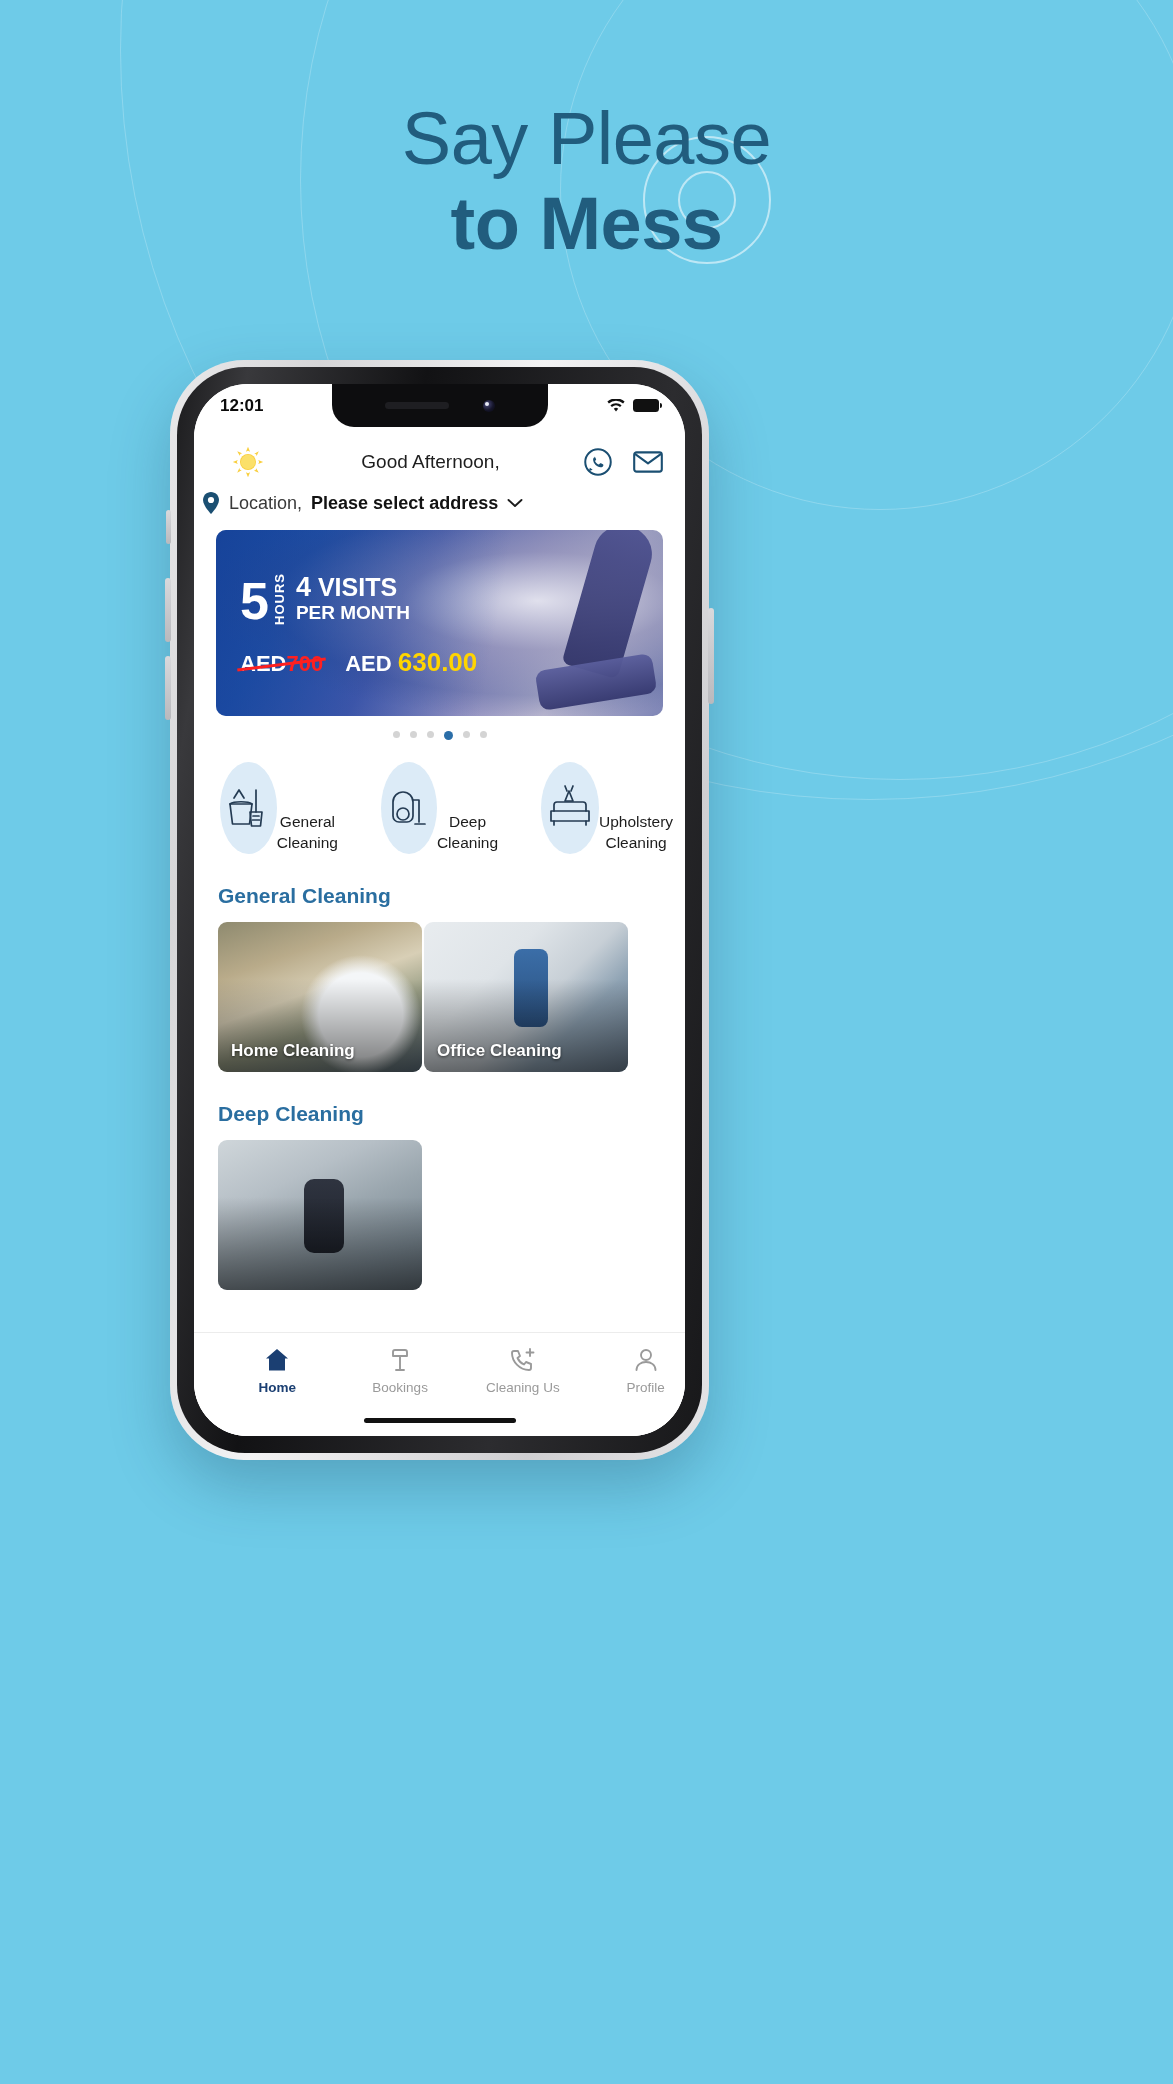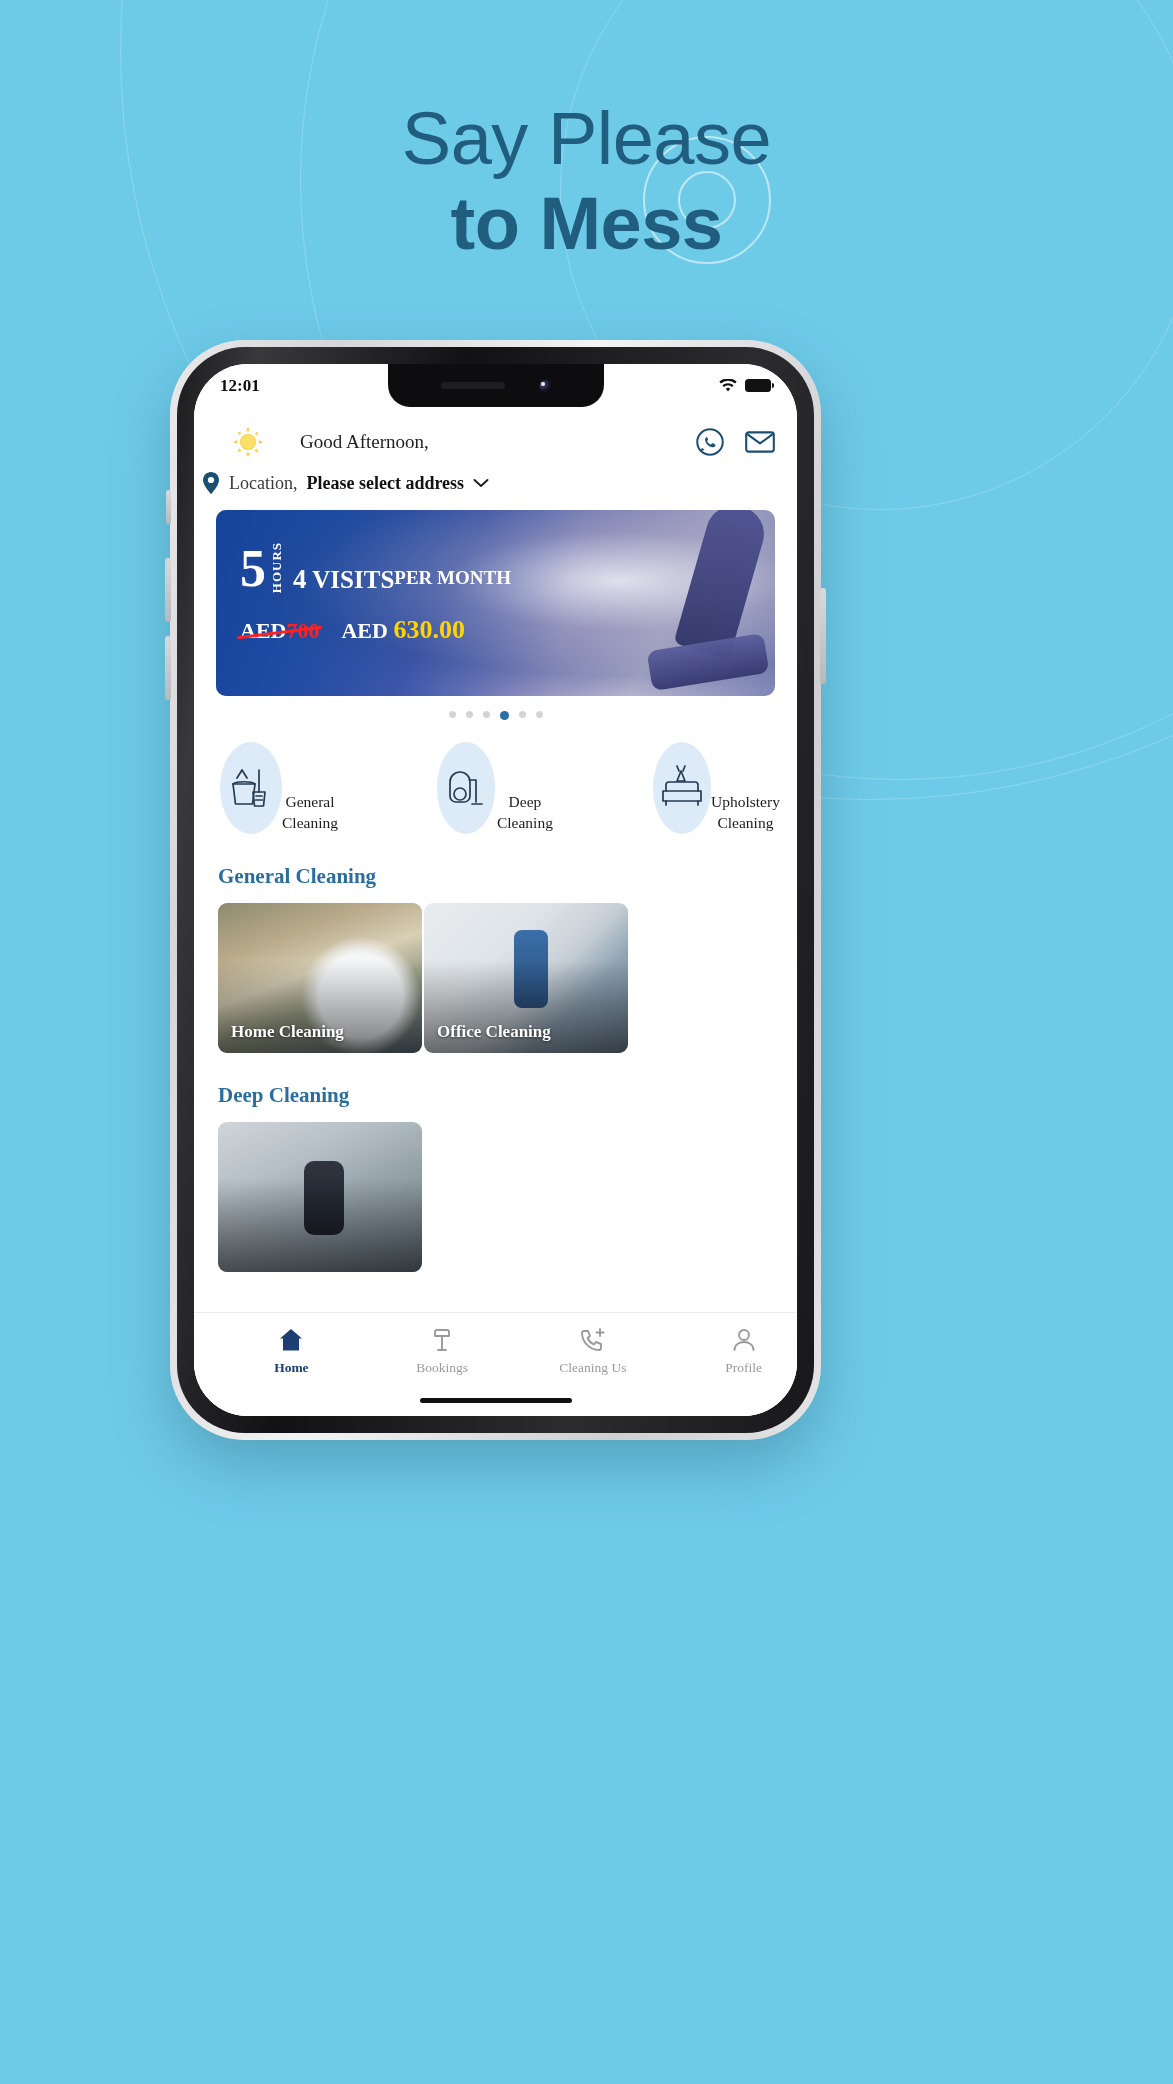--- a/index.html
+++ b/index.html
@@ -40,24 +40,23 @@
     font-weight: 700;
     letter-spacing: -0.5px;
     z-index: 3;
   }
   .hero .l1 { font-weight: 400; display: block; }
   .hero .l2 { font-weight: 700; display: block; }
 
   
   #phone {
     position: absolute;
-    left: 170px; top: 340px;
-    width: 651px; height: 1100px;
+    left: 170px; top: 360px;
+    width: 539px; height: 1100px;
     z-index: 5;
-    font-family: Liberation Serif, serif;
   }
   .phone-outer {
     position: absolute; inset: 0;
     border-radius: 74px;
     background: linear-gradient(105deg,#e9e9ea 0%,#d6d6d8 18%,#f3f3f4 45%,#cfcfd2 78%,#e4e4e6 100%);
     box-shadow: 0 26px 60px rgba(20,60,85,0.28);
   }
   .phone-body {
     position: absolute; inset: 7px;
     border-radius: 68px;
@@ -117,20 +116,21 @@
     padding-top: 50px;
     background: #fff;
     display: flex; flex-direction: column;
   }
   .app-scroll { flex: 1; overflow: hidden; }
 
   .greet-row {
     display: flex; align-items: center;
     padding: 12px 22px 0 38px;
     gap: 22px;
+    text-align: center;
   }
   .sun-icon { width: 32px; height: 32px; flex: none; }
   .greet-text { font-size: 19px; color: #1e1e1e; flex: 1; margin-left: 14px; }
   .head-icons { display: flex; align-items: center; gap: 20px; }
   .head-icons svg { display: block; }
 
   .loc-row {
     display: flex; align-items: center; gap: 9px;
     padding: 14px 22px 0 8px;
     font-size: 18px; color: #2a2a2a;
@@ -168,21 +168,21 @@
     background: linear-gradient(100deg, rgba(20,60,150,.62) 0%, rgba(20,60,150,.25) 38%, rgba(255,255,255,0) 62%);
   }
   .bn-inner { position: absolute; left: 24px; top: 30px; z-index: 3; }
   .bn-line1 { display: flex; align-items: flex-end; gap: 4px; }
   .bn-5 { font-size: 52px; font-weight: 800; color: #fff; line-height: .9; }
   .bn-hours {
     font-size: 13px; font-weight: 700; color: #fff; letter-spacing: 1px;
     writing-mode: vertical-rl; text-orientation: mixed;
     transform: rotate(180deg); line-height: 1; padding-bottom: 2px;
   }
-  .bn-right { display: flex; margin-left: 6px; margin-top: 14px; }
+  .bn-right { display: flex; flex-direction: column; margin-left: 6px; margin-top: 14px; }
   .bn-visits { font-size: 25px; font-weight: 800; color: #fff; line-height: 1; }
   .bn-visits b { font-size: 27px; }
   .bn-perm { font-size: 19px; font-weight: 700; color: #fff; line-height: 1.25; }
   .bn-price { margin-top: 22px; display: flex; align-items: baseline; gap: 22px; }
   .bn-old { position: relative; font-size: 22px; font-weight: 800; color: #fff; }
   .bn-old .amt { color: #ff2020; }
   .bn-old::after {
     content:""; position:absolute; left:-3px; right:-3px; top: 48%;
     height: 3px; background: #ff2020; transform: rotate(-7deg);
   }

